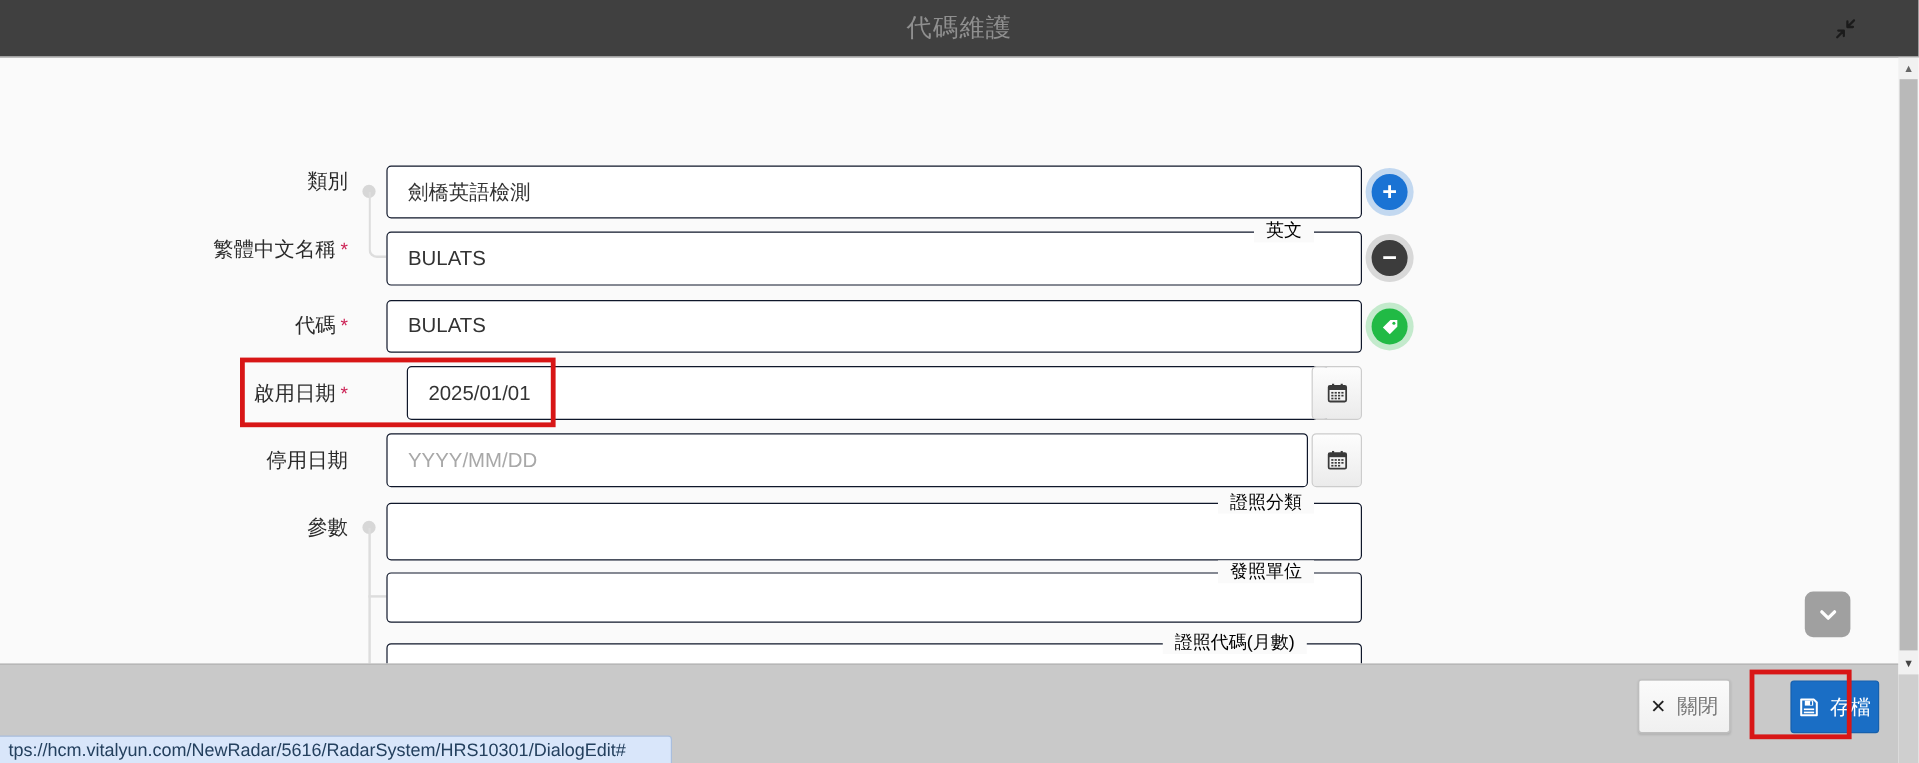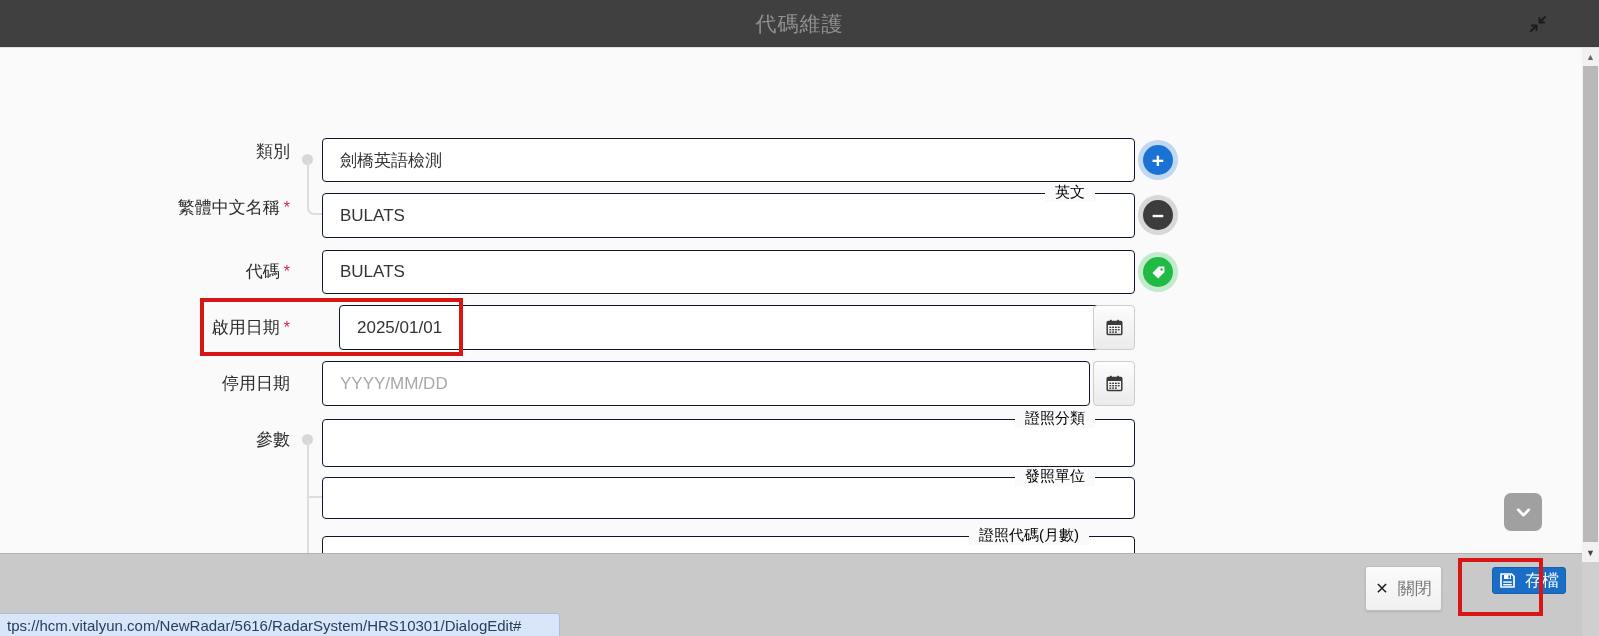--- a/index.html
+++ b/index.html
@@ -49,21 +49,21 @@
   .sb-up { position:absolute; top:2px; left:0; width:17px; height:14px; font-size:9px; color:#666; text-align:center; line-height:14px; cursor:pointer; }
   .sb-thumb { position:absolute; top:18px; left:1px; width:15px; height:476px; background:#b9b9b9; cursor:pointer; }
   .sb-down { position:absolute; top:498px; left:0; width:17px; height:14px; font-size:9px; color:#444; text-align:center; line-height:14px; cursor:pointer; }
   .sb-foot { position:absolute; top:514px; left:0; width:17px; height:74px; background:#cfcfcf; }
 
   
   .footer { position:absolute; left:0; top:553px; width:1582px; height:83px; background:#c9c9c9; border-top:1px solid #b2b2b2; z-index:5; }
   .btn { position:absolute; height:45px; border-radius:3px; display:flex; align-items:center; justify-content:center; gap:9px; font-size:17px; cursor:pointer; }
   .btn-close { left:1365px; top:12px; width:77px; background:linear-gradient(#fbfbfb,#f0f0f0); border:1px solid #bdbdbd; color:#777; box-shadow:0 1px 2px rgba(0,0,0,.12); }
   .btn-close .x { color:#222; font-weight:bold; font-size:16px; }
-  .btn-save { left:1492px; top:13px; width:74px; height:27px; background:#1a6ec5; color:#fff; border:1px solid #1660ad; }
+  .btn-save { left:1492px; top:13px; width:74px; height:44px; background:#1a6ec5; color:#fff; border:1px solid #1660ad; }
 
   
   .redbox { position:absolute; border:4px solid #d81616; z-index:10; pointer-events:none; }
   .redbox1 { left:200px; top:298px; width:263px; height:58px; }
   .redbox2 { left:1458px; top:558px; width:85px; height:58px; }
 
   
   .statusbar { position:absolute; left:-6px; top:613px; width:566px; height:30px; background:#d9e6fa; border:1px solid #a9bede; border-radius:3px; z-index:20; padding-left:12px; font-size:15px; color:#24405e; line-height:24px; white-space:nowrap; overflow:hidden; }
 </style>
 </head>

